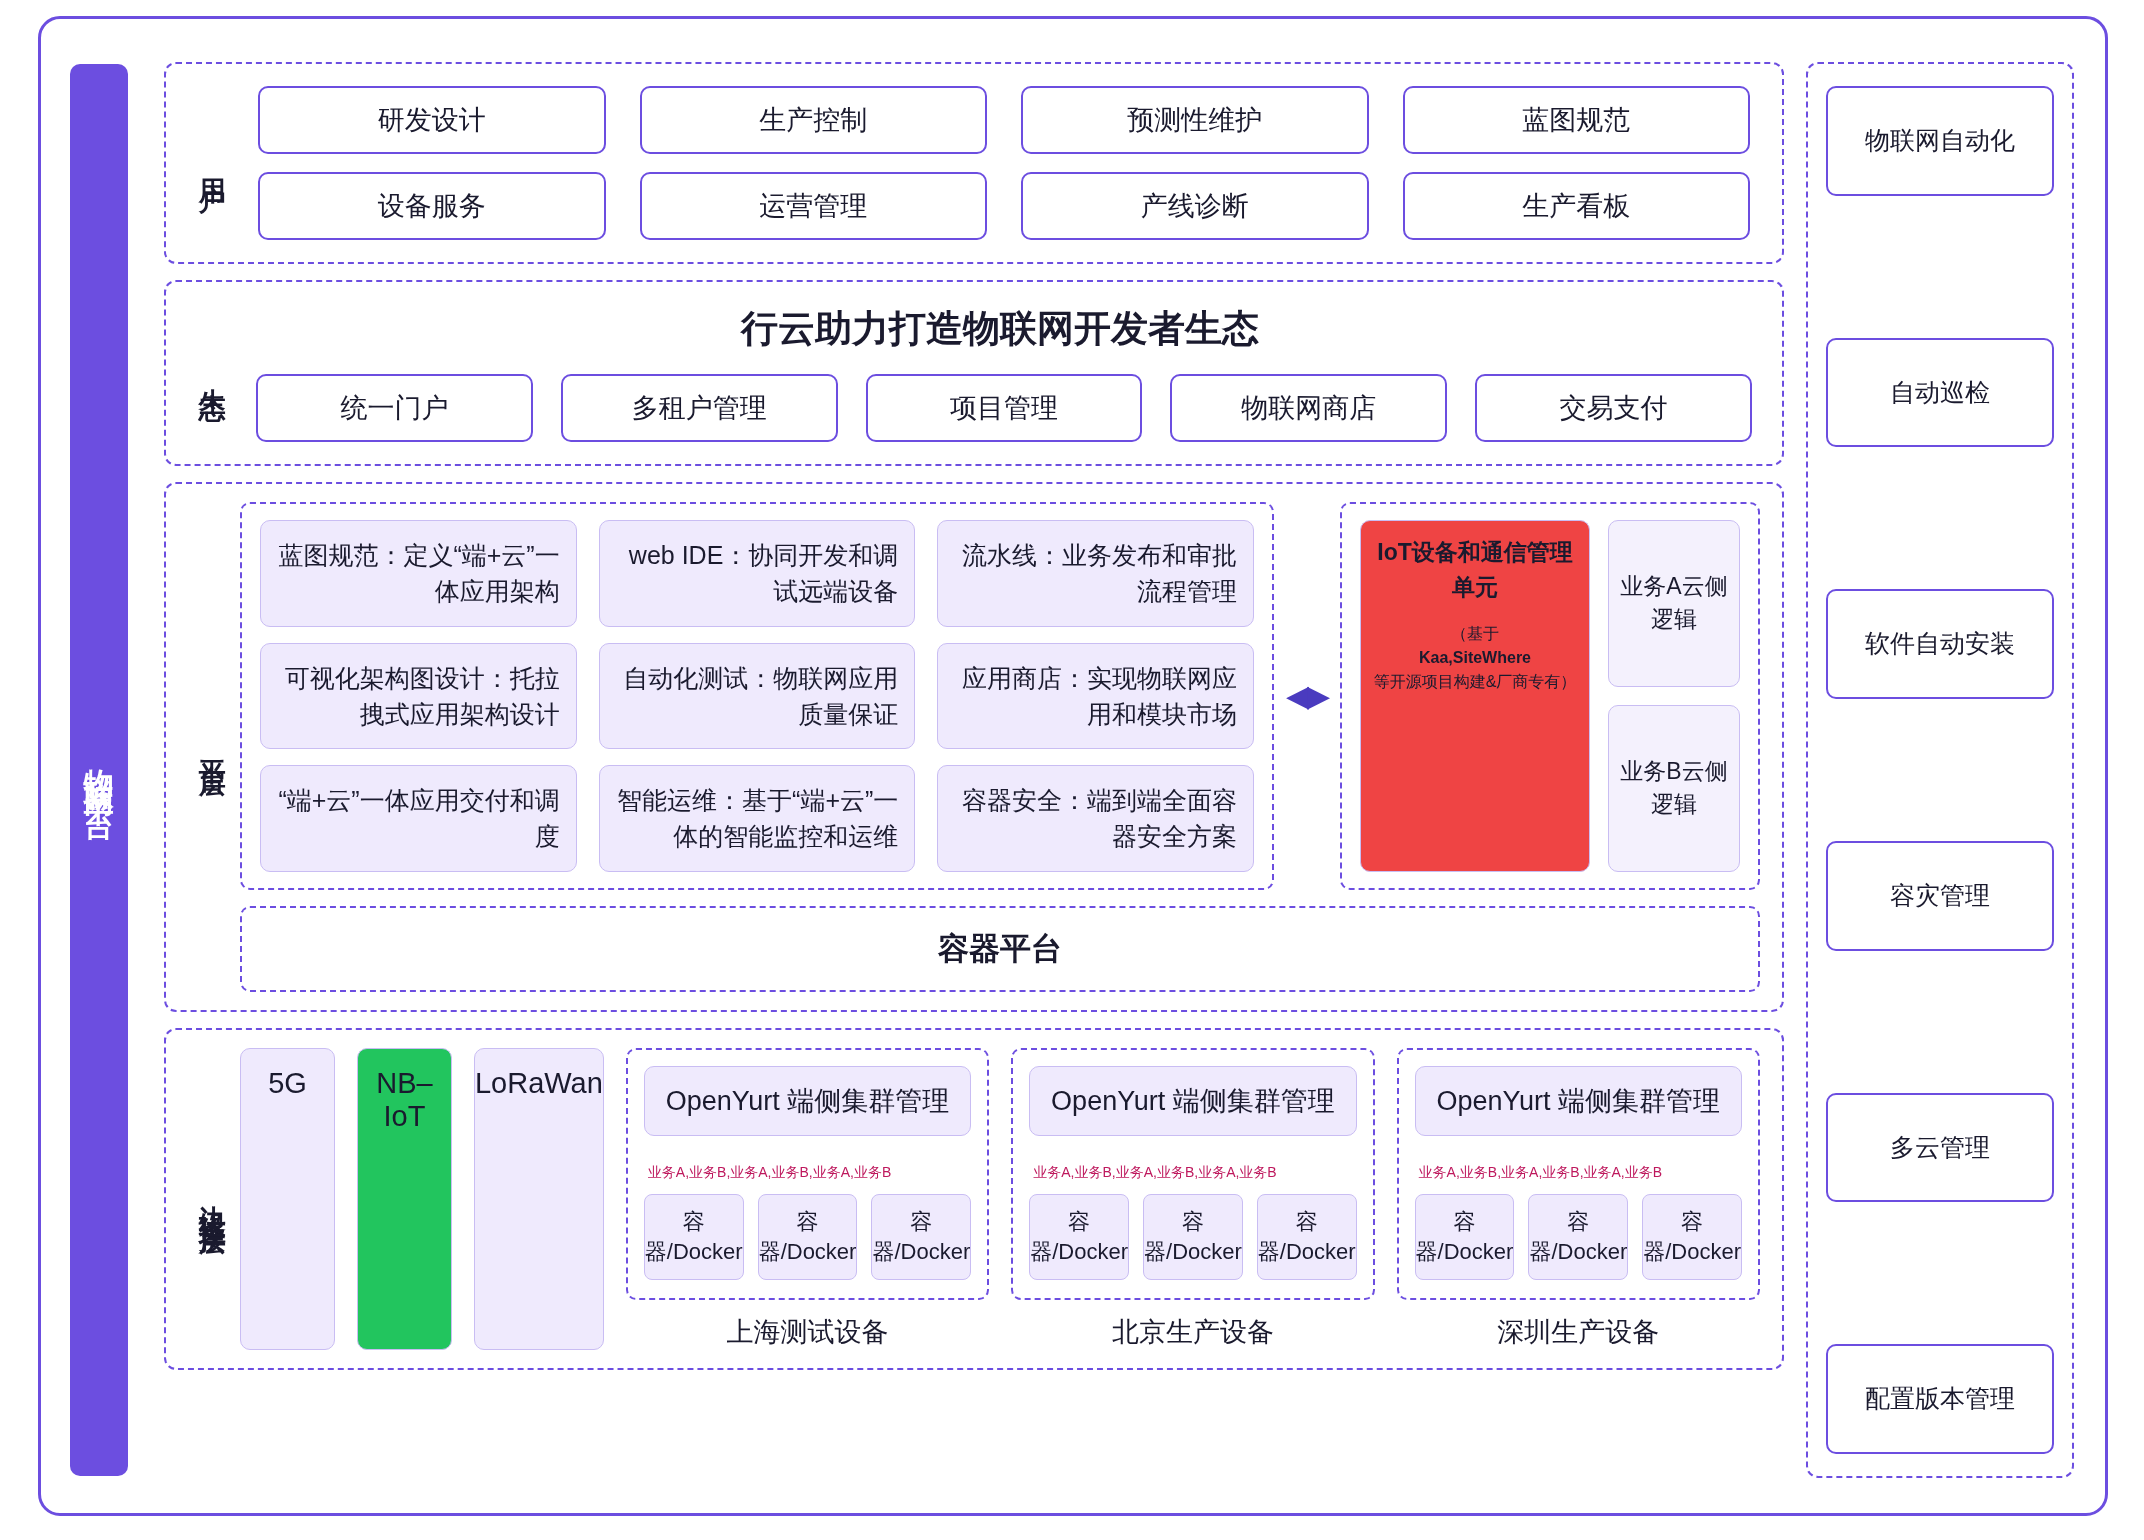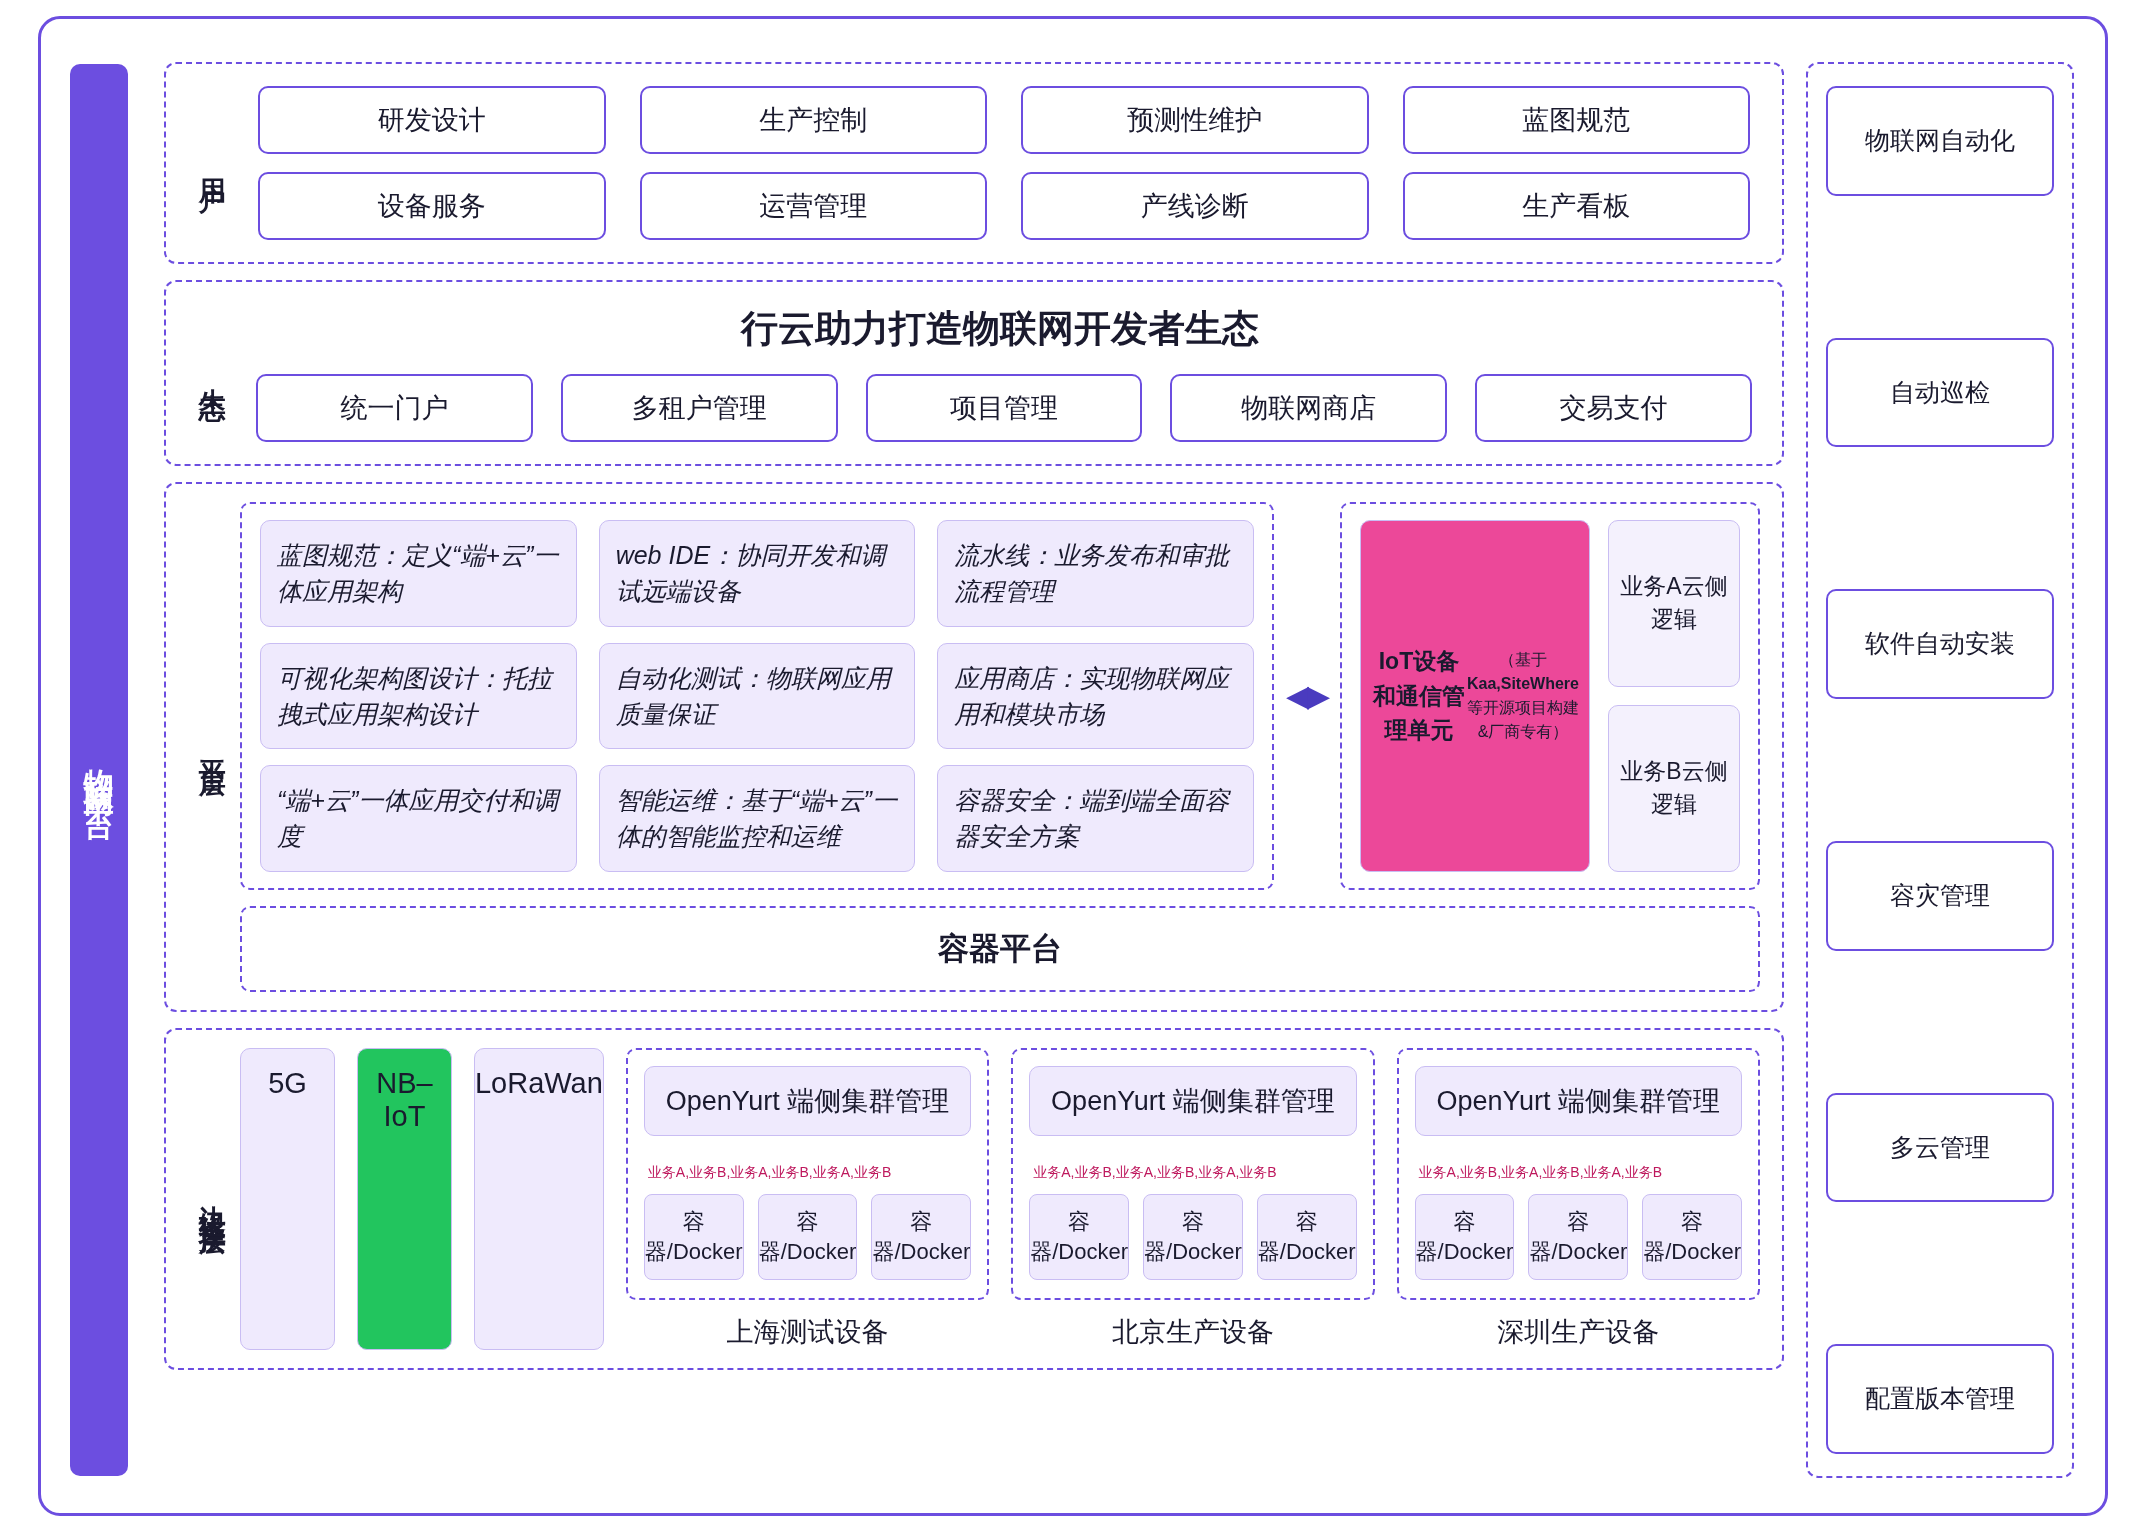--- a/index.html
+++ b/index.html
@@ -190,23 +190,22 @@
     background: #efeafd;
     border: 1.5px solid #c9bdf3;
     border-radius: 10px;
     font-size: 25px;
     line-height: 1.45;
     padding: 16px 16px;
     box-sizing: border-box;
     display: flex;
     align-items: center;
     justify-content: center;
-    text-align: left;
+    text-align: right;
     min-height: 106px;
-    font-style: italic;
   }
   .arrows {
     flex: 0 0 66px;
     display: flex;
     align-items: center;
     justify-content: center;
     color: #4a3bbf;
     font-size: 30px;
     letter-spacing: -2px;
   }
@@ -214,27 +213,27 @@
     flex: 0 0 420px;
     border: 2px dashed #6c4ee0;
     border-radius: 10px;
     padding: 16px 18px;
     box-sizing: border-box;
     display: flex;
     gap: 18px;
   }
   .iot-unit {
     flex: 1 1 auto;
-    background: #ec4899;
-    border: 1.5px solid #c9bdf3;
-    border-radius: 10px;
-    display: flex;
-    flex-direction: row;
-    align-items: center;
-    justify-content: space-between;
+    background: #ef4444;
+    border: 1.5px solid #c9bdf3;
+    border-radius: 10px;
+    display: flex;
+    flex-direction: column;
+    align-items: center;
+    justify-content: flex-start;
     text-align: center;
     font-size: 23px;
     line-height: 1.5;
     padding: 14px 10px;
   }
   .iot-unit .t1 { font-weight: 700; }
   .iot-unit .gap { height: 18px; }
   .iot-unit .t2 { font-size: 16px; }
   .iot-unit .t2 b { font-weight: 700; }
   .biz-col {

